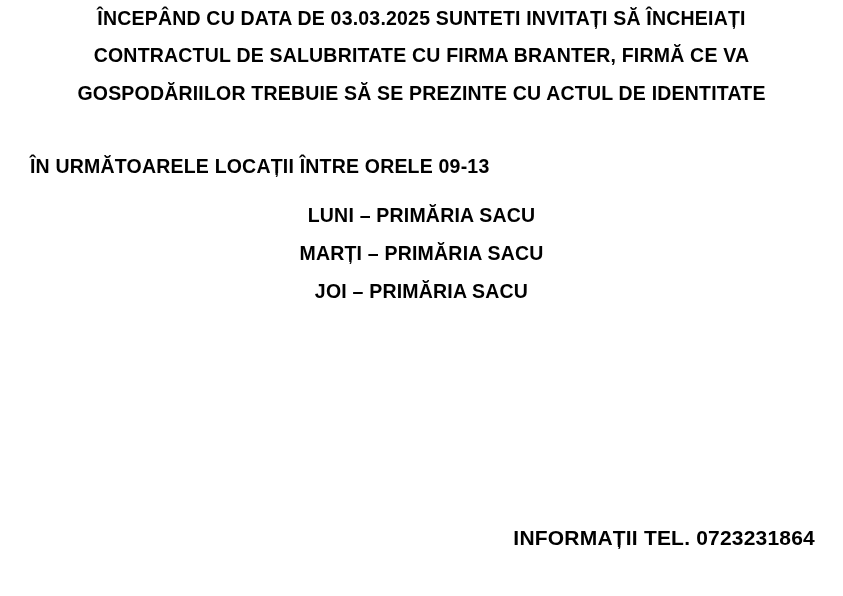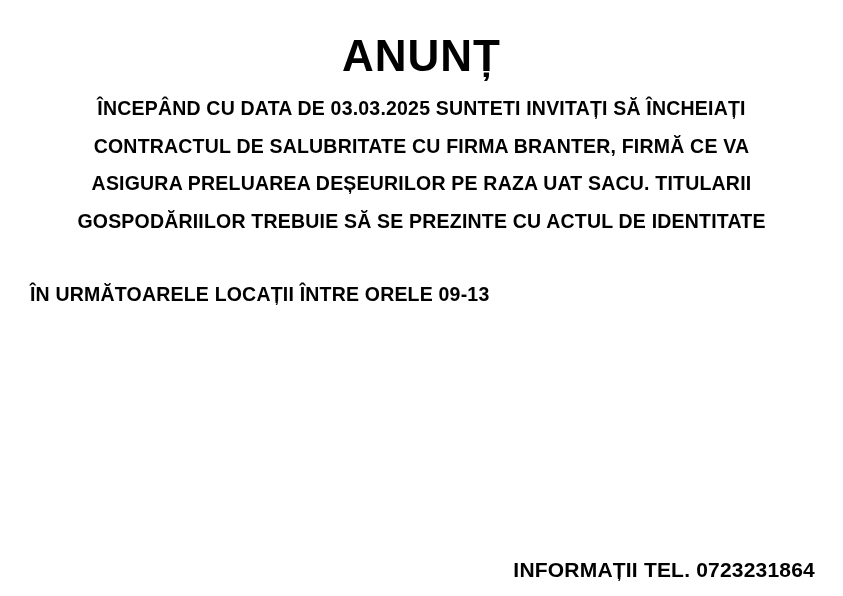--- a/index.html
+++ b/index.html
@@ -67,26 +67,29 @@
     font-size: 21px;
     font-weight: bold;
     letter-spacing: 0.2px;
   }
 </style>
 </head>
 <body>
 
 <div class="page">
 
-  <div class="title">ANUNȚ</div>
 
   <div class="body-block">
     <div class="para first">ÎNCEPÂND CU DATA DE 03.03.2025 SUNTETI INVITAȚI SĂ ÎNCHEIAȚI</div>
     <div class="para first">CONTRACTUL DE SALUBRITATE  CU FIRMA BRANTER, FIRMĂ CE VA</div>
-    <div class="para first">ASIGURA PRELUAREA DEȘEURILOR PE RAZA UAT SACU. TITULARII</div>
     <div class="para first">GOSPODĂRIILOR TREBUIE SĂ SE PREZINTE CU ACTUL DE IDENTITATE</div>
     <div class="para lastline">ÎN URMĂTOARELE LOCAȚII ÎNTRE ORELE 09-13</div>
 
+    <div class="schedule">
+      <div class="schedule-line">LUNI – PRIMĂRIA SACU</div>
+      <div class="schedule-line">MARȚI – PRIMĂRIA SACU</div>
+      <div class="schedule-line">JOI – PRIMĂRIA SACU</div>
+    </div>
   </div>
 
   <div class="contact">INFORMAȚII TEL. 0723231864</div>
 
 </div>
 
 </body></html>

